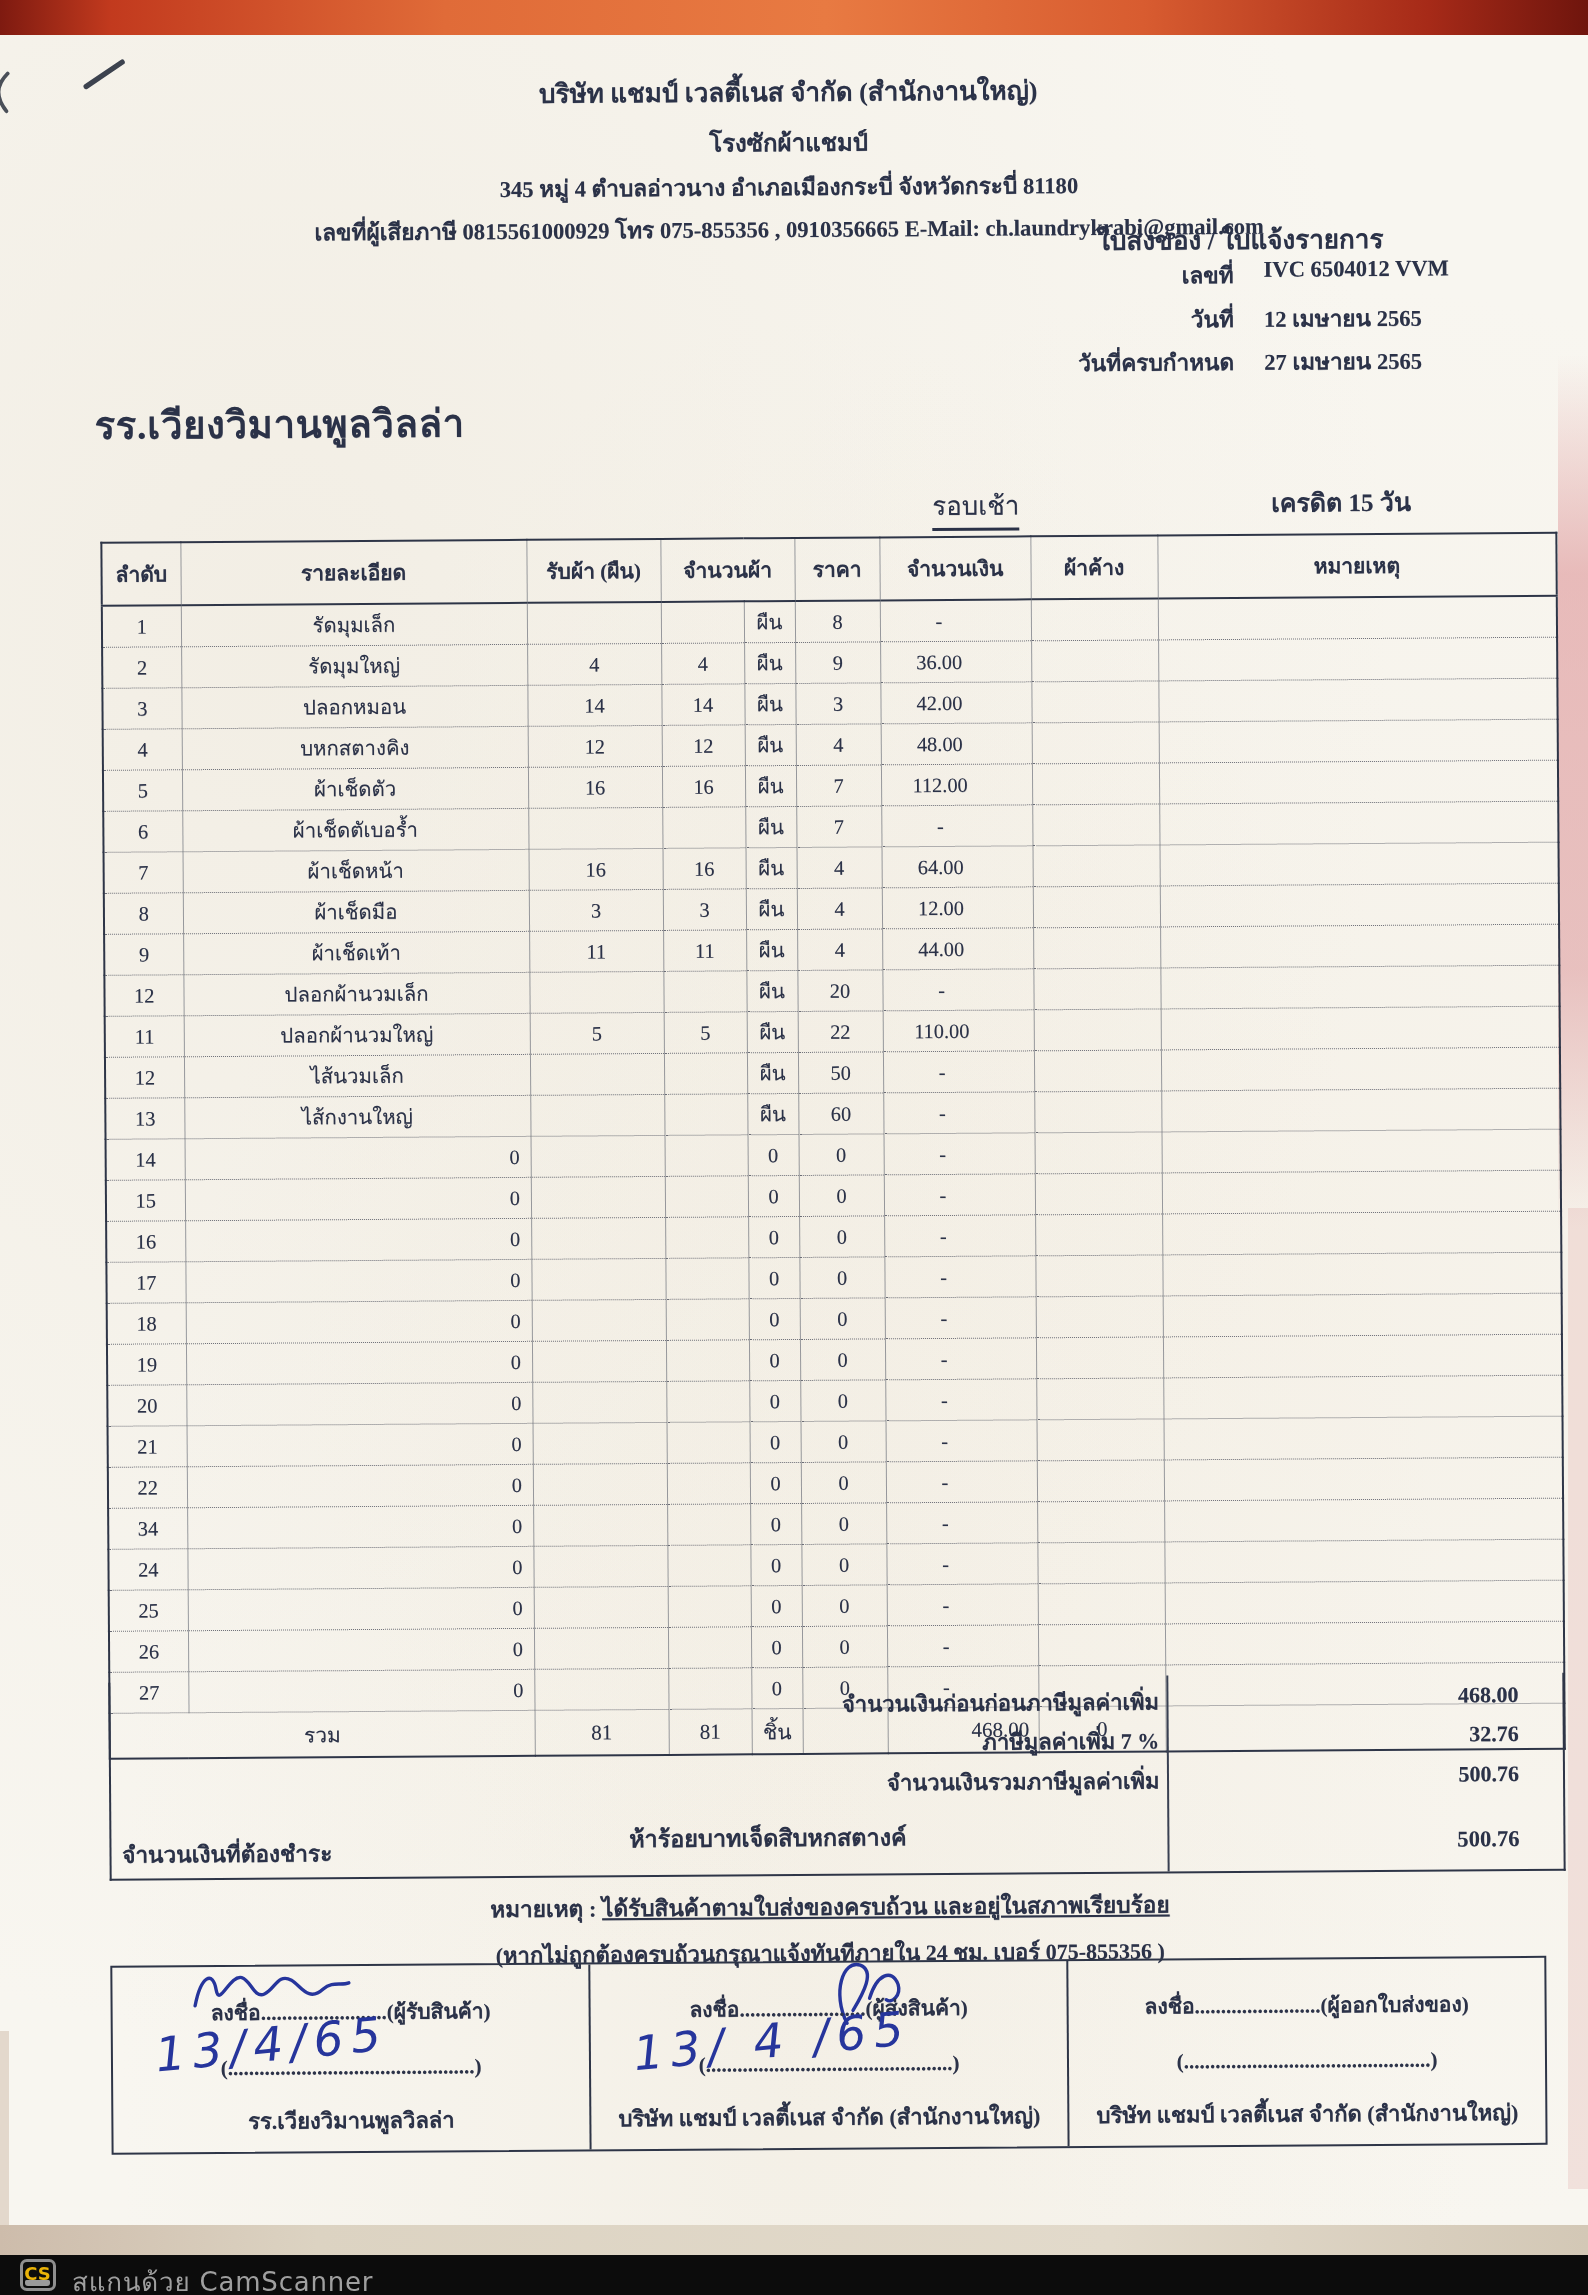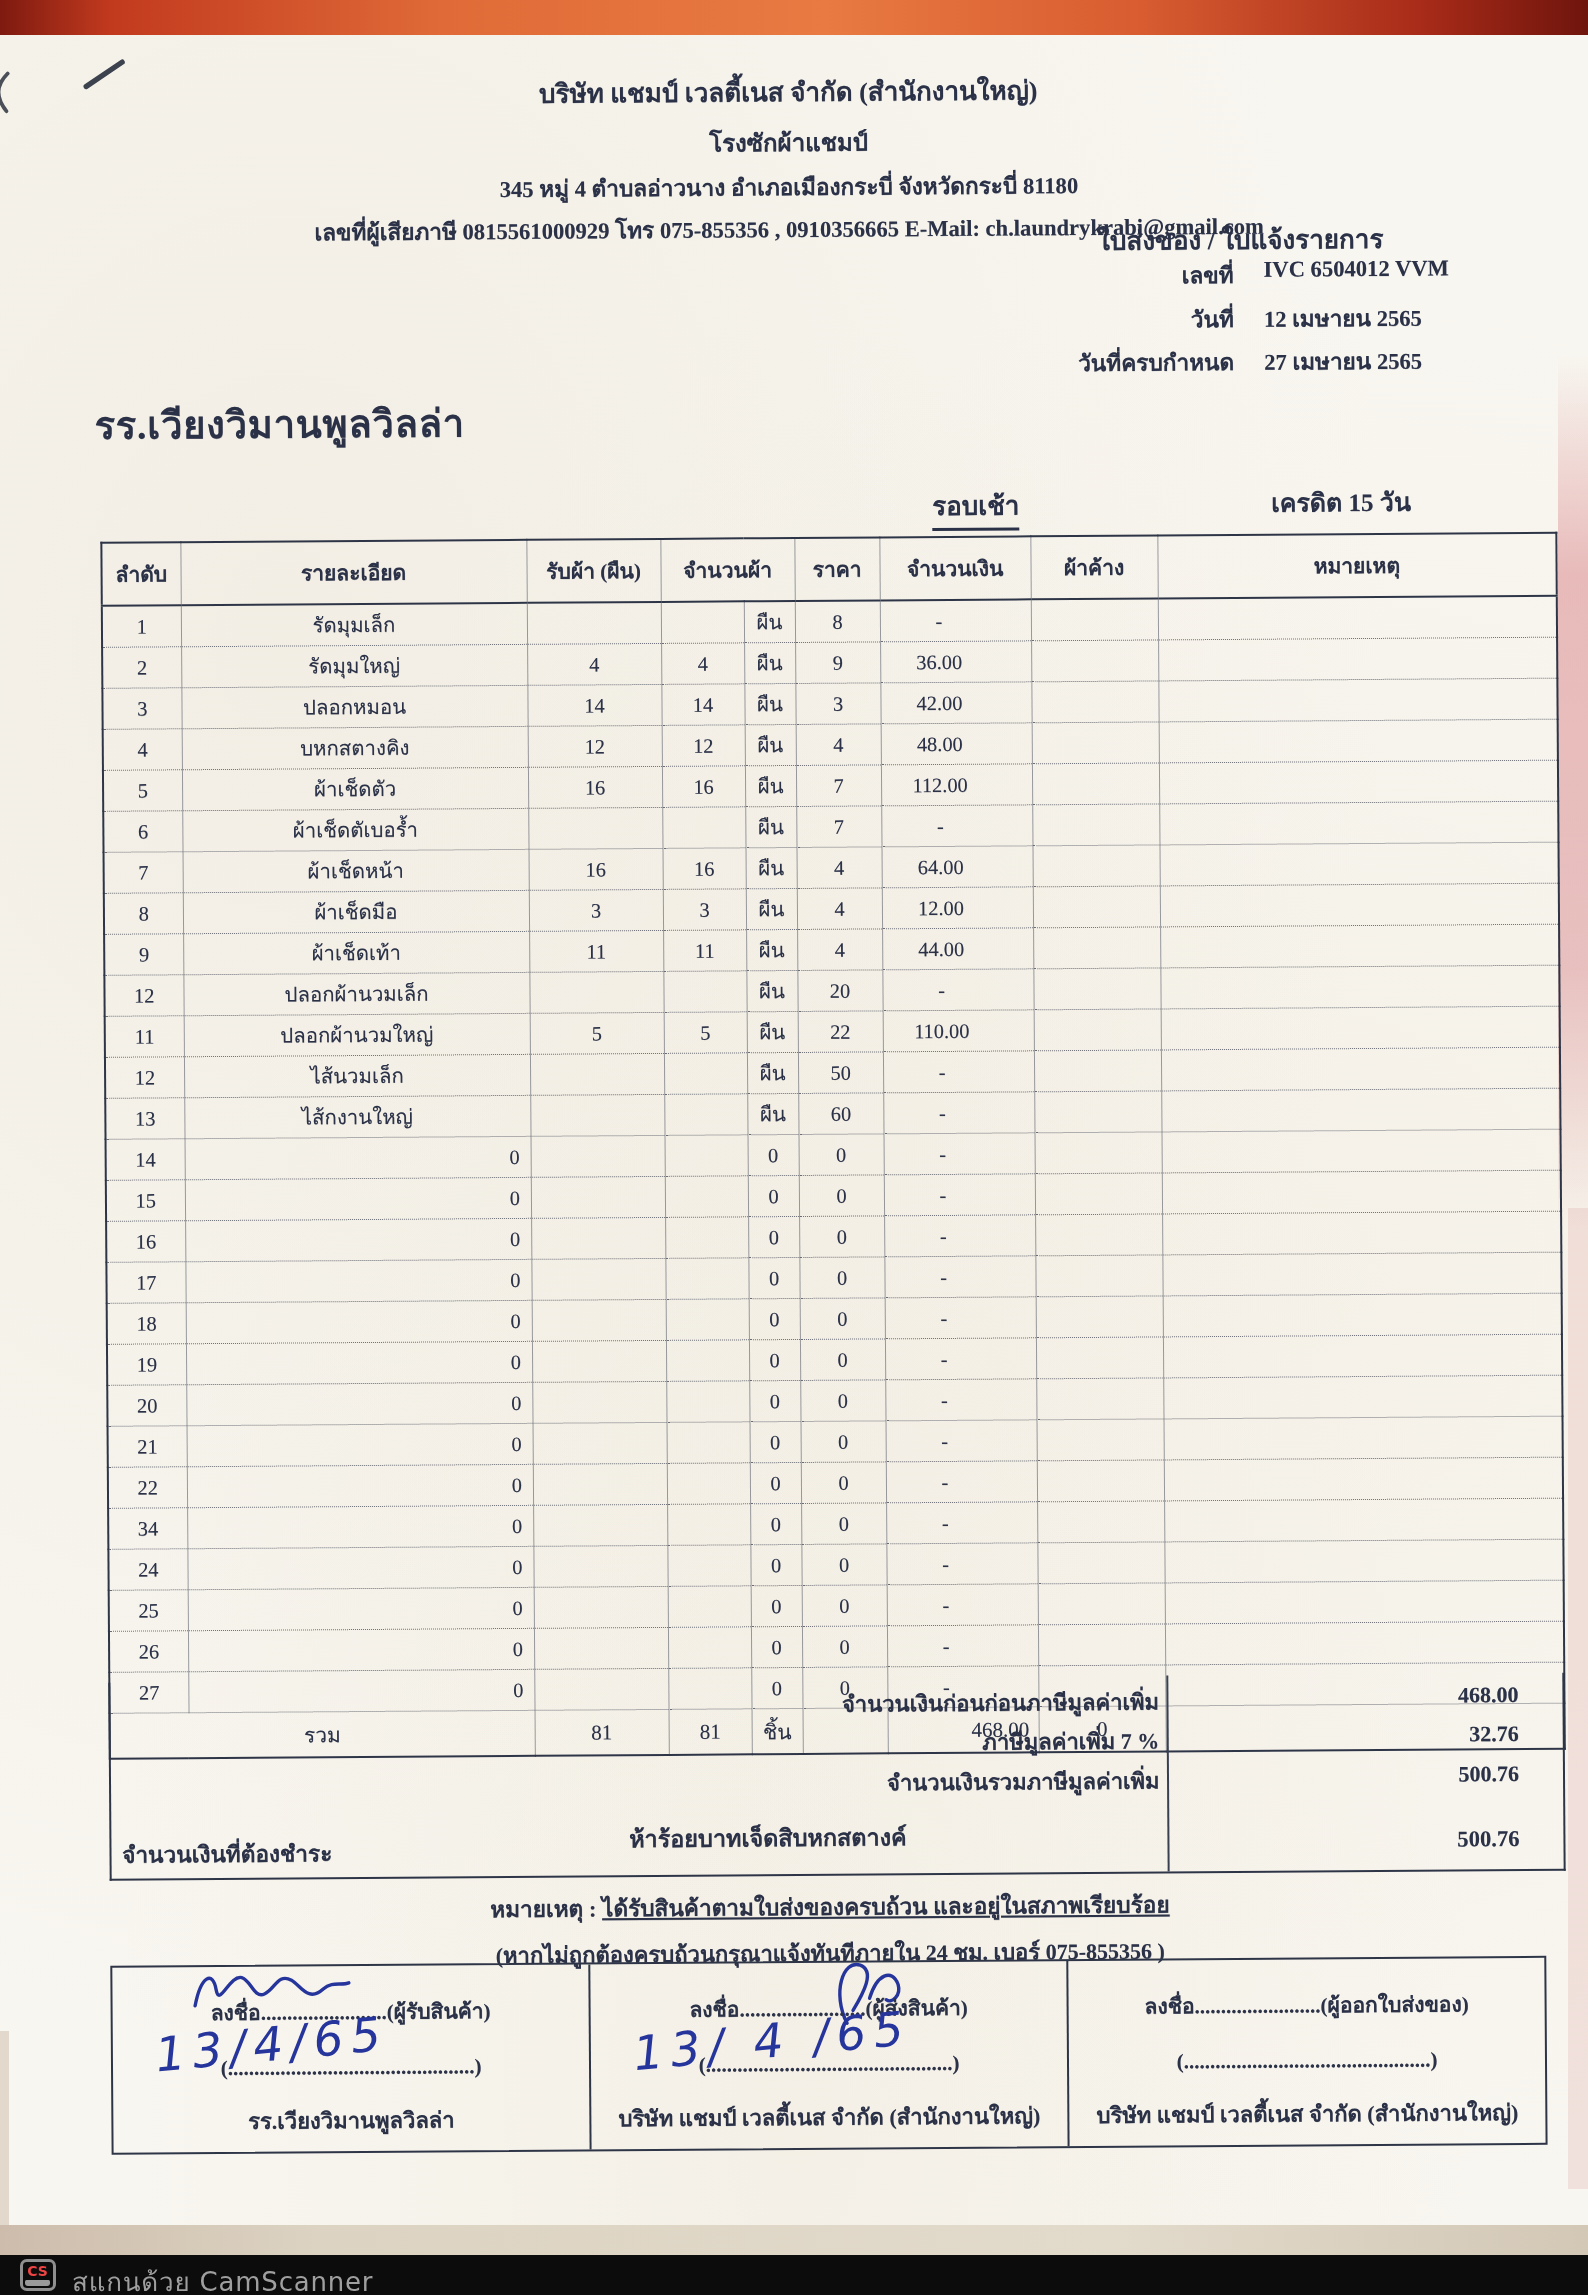--- a/index.html
+++ b/index.html
@@ -13,21 +13,21 @@
     background:linear-gradient(90deg,#7e1a10 0%,#c23a1e 7%,#e06b38 28%,#e87a42 52%,#d85c30 72%,#a62a18 90%,#6f150d 100%);}
   .pink-streak{position:absolute;right:0;top:355px;width:30px;height:876px;
     background:linear-gradient(180deg,rgba(219,139,143,0) 0%,rgba(219,139,143,.55) 25%,rgba(214,130,136,.45) 70%,rgba(219,139,143,0) 100%);}
   .pink-streak2{position:absolute;right:0;top:1208px;width:19.6px;height:981px;background:rgba(219,150,150,.22);}
   .bottom-band{position:absolute;left:0;top:2225px;width:1588px;height:30px;
     background:linear-gradient(90deg,#cdbcab 0%,#dcd3c2 20%,#e2dacb 70%,#d3c8b6 100%);}
   .left-edge{position:absolute;left:0;top:2031px;width:9px;height:195px;background:rgba(205,185,168,.5);}
   .cam-bar{position:absolute;left:0;top:2255px;width:1588px;height:40px;background:#0c0c0c;
     font-family:"DejaVu Sans","Liberation Sans",sans-serif;}
   .cs-logo{position:absolute;left:19.6px;top:3.8px;width:36px;height:32px;border:3px solid #8f8f8f;border-radius:6.8px;box-sizing:border-box;}
-  .cs-logo span{position:absolute;left:0;right:0;top:0.8px;text-align:center;font-size:14px;font-weight:bold;color:#ef4444;}
+  .cs-logo span{position:absolute;left:0;right:0;top:0.8px;text-align:center;font-size:18px;font-weight:bold;color:#eab308;}
   .cs-logo .tab{position:absolute;left:2.3px;right:2.3px;bottom:1.5px;height:6.8px;background:#9a9a9a;border-radius:1.5px 1.5px 3px 3px;}
   .cam-text{position:absolute;left:72px;top:6px;font-size:26px;color:#9f9f9f;letter-spacing:0.8px;}
 
   .sheet{position:absolute;inset:0;transform:rotate(-0.4deg);transform-origin:50% 40%;
     text-shadow:0.2px 0.3px 0.5px rgba(28,34,60,.35);}
 
   
   .pen-marks{position:absolute;left:0;top:0;}
 
   
@@ -36,21 +36,21 @@
   .h-line2{font-size:24px;margin-top:10.6px;}
   .h-line3{font-size:22.6px;margin-top:7.5px;}
   .h-line4{font-size:22.6px;margin-top:6px;}
 
   .doc-type{position:absolute;left:1102px;top:222px;width:423px;font-size:26px;font-weight:bold;}
   .meta-block{position:absolute;left:1057px;top:260px;width:453px;font-weight:bold;font-size:22.6px;}
   .meta-row{display:flex;margin-bottom:7.5px;}
   .meta-label{width:181px;text-align:right;}
   .meta-value{padding-left:30px;}
   .credit{position:absolute;left:1274px;top:486px;font-size:25px;font-weight:bold;}
-  .round{position:absolute;left:935px;top:486px;font-size:26px;font-weight:bold;border-bottom:3px solid #2b3248;padding-bottom:1.5px;}
+  .round{position:absolute;left:935px;top:486px;font-size:26px;font-weight:normal;border-bottom:3px solid #2b3248;padding-bottom:1.5px;}
   .customer{position:absolute;left:98px;top:390px;font-size:38px;font-weight:bold;letter-spacing:0.8px;}
 
   
   .table-wrap{position:absolute;left:103px;top:537px;width:1456px;}
   table.items{border-collapse:collapse;table-layout:fixed;width:1456px;border:2.3px solid #2e3547;font-size:20.4px;}
   table.items th{border-left:1.5px solid #39405280;border-bottom:2.3px solid #2e3547;font-size:21px;font-weight:bold;height:59px;vertical-align:middle;}
   table.items td{border-left:1.5px solid #39405280;border-bottom:1.5px dotted #6b6d76;height:38px;vertical-align:middle;text-align:center;overflow:hidden;white-space:nowrap;}
   table.items th:first-child, table.items td:first-child{border-left:none;}
   td.c-desc{text-align:left;padding:0 10.6px;}
   td.c-desc .desc-end{float:right;}

